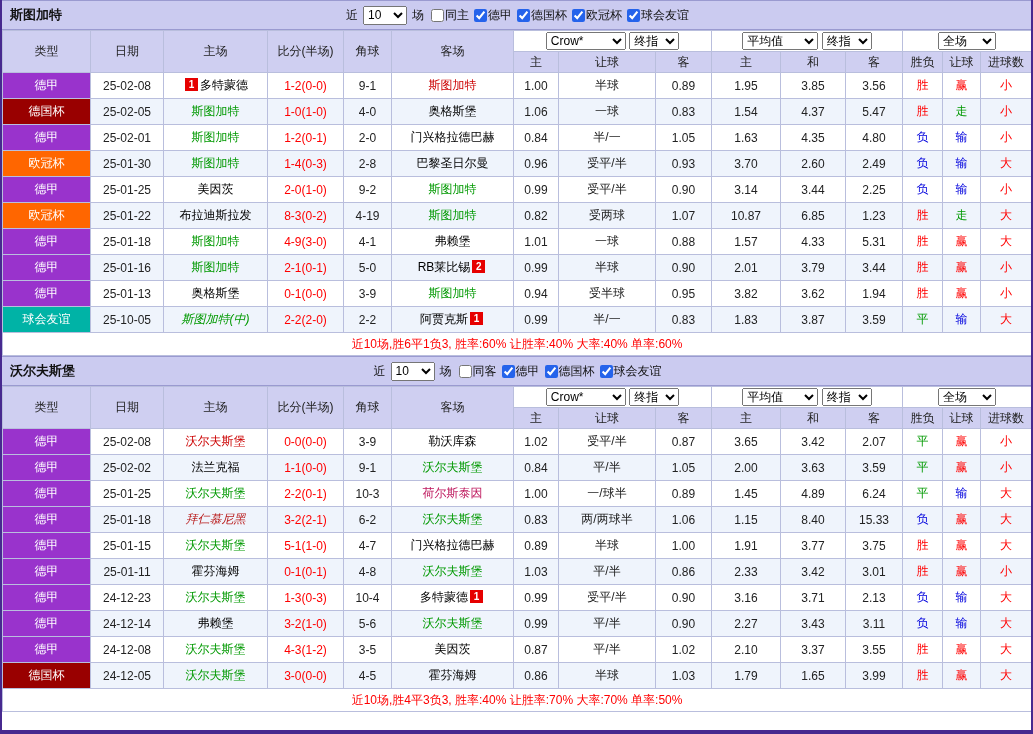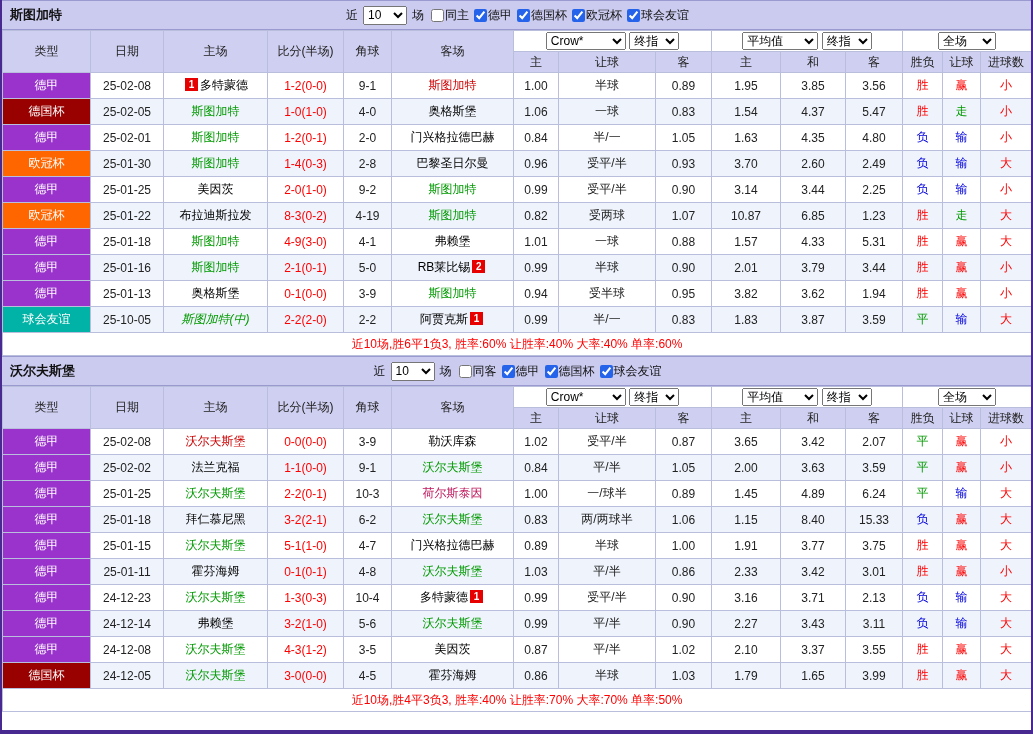--- a/index.html
+++ b/index.html
@@ -455,21 +455,21 @@
             <td class="num-cell">1.45</td>
             <td class="num-cell">4.89</td>
             <td class="num-cell">6.24</td>
             <td class="res-cell" style="color: rgb(0, 153, 0);">平</td>
             <td class="res-cell" style="color: rgb(0, 0, 221);">输</td>
             <td class="res-cell" style="color: rgb(255, 0, 0);">大</td>
           </tr>
           <tr>
             <td class="league-cell" style="background: rgb(153, 51, 204);">德甲</td>
             <td class="date-cell">25-01-18</td>
-            <td class="team-cell"><span class="team-name" style="color: #000000;">拜仁慕尼黑</span></td>
+            <td class="team-cell"><span class="team-name" style="color: #b91c1c; font-style: italic;">拜仁慕尼黑</span></td>
             <td class="score-cell">3-2(2-1)</td>
             <td class="corner-cell">6-2</td>
             <td class="team-cell"><span class="team-name" style="color: rgb(0, 153, 0);">沃尔夫斯堡</span></td>
             <td class="num-cell">0.83</td>
             <td class="num-cell">两/两球半</td>
             <td class="num-cell">1.06</td>
             <td class="num-cell">1.15</td>
             <td class="num-cell">8.40</td>
             <td class="num-cell">15.33</td>
             <td class="res-cell" style="color: rgb(0, 0, 221);">负</td>

